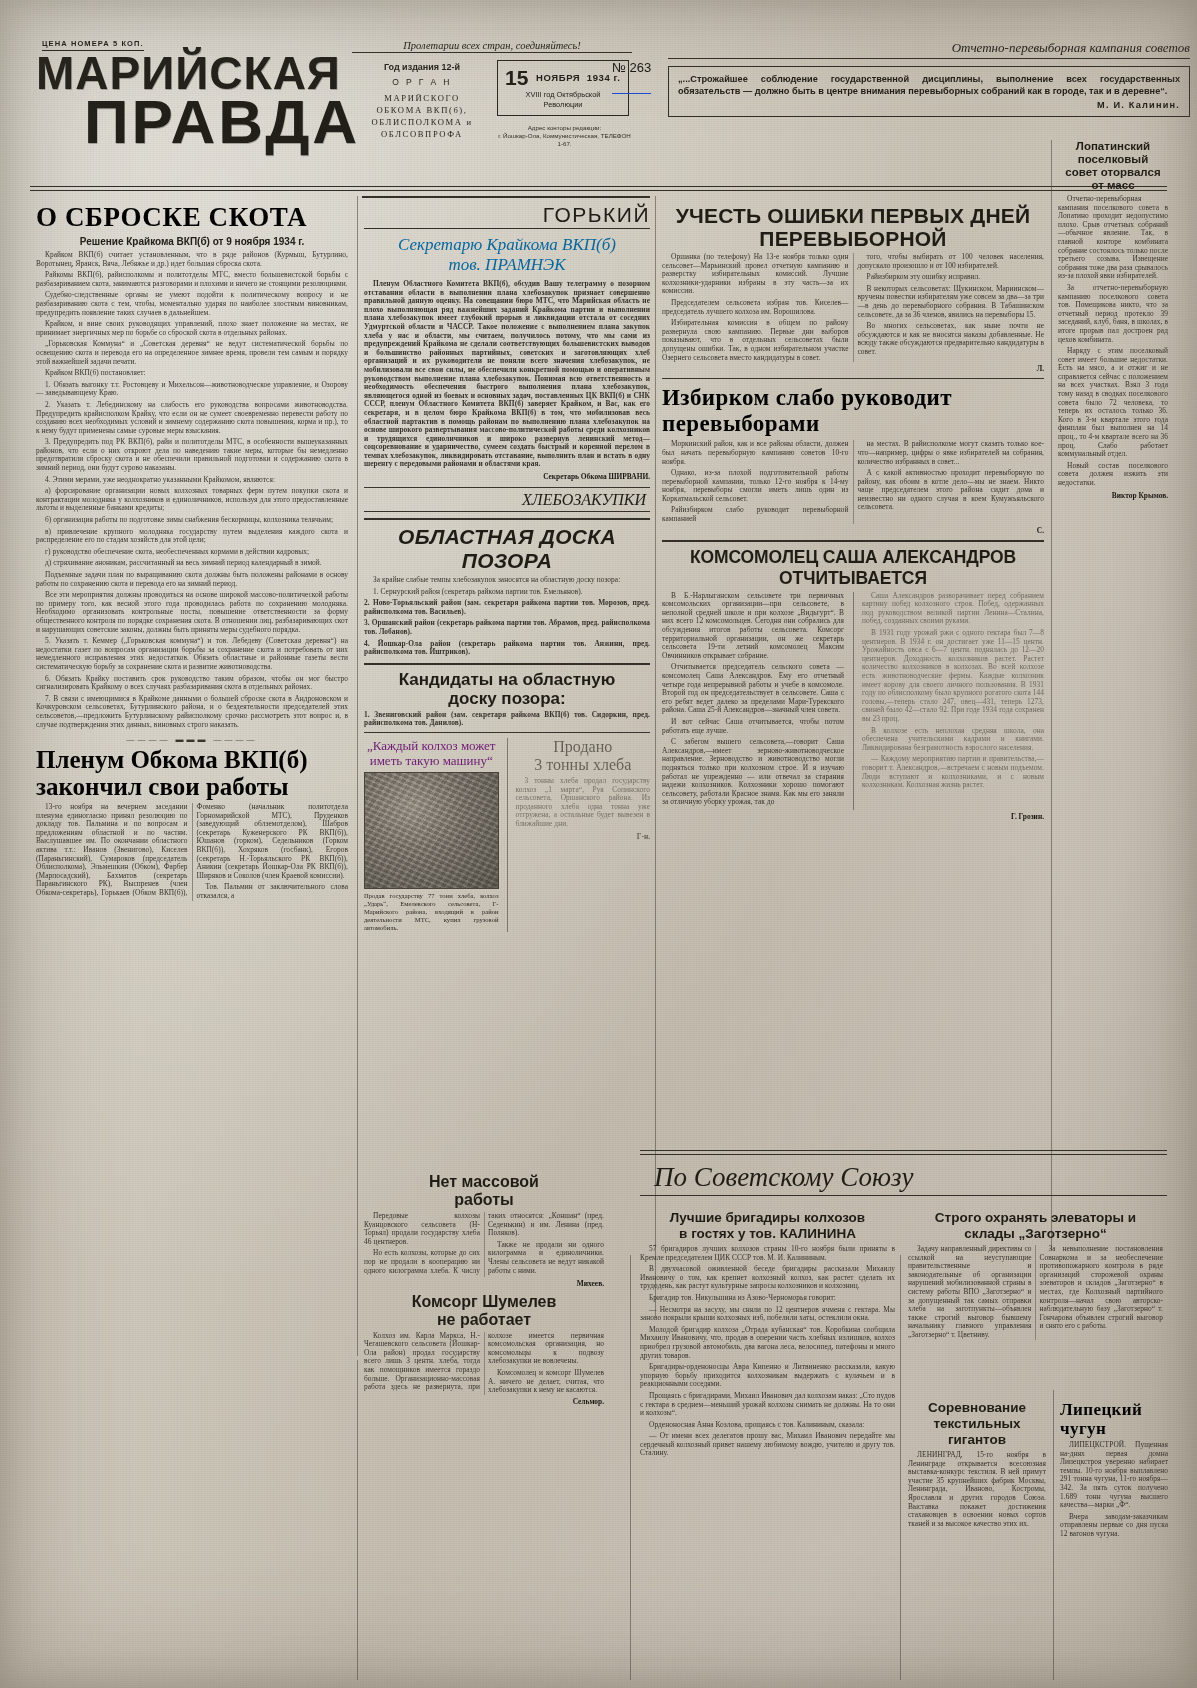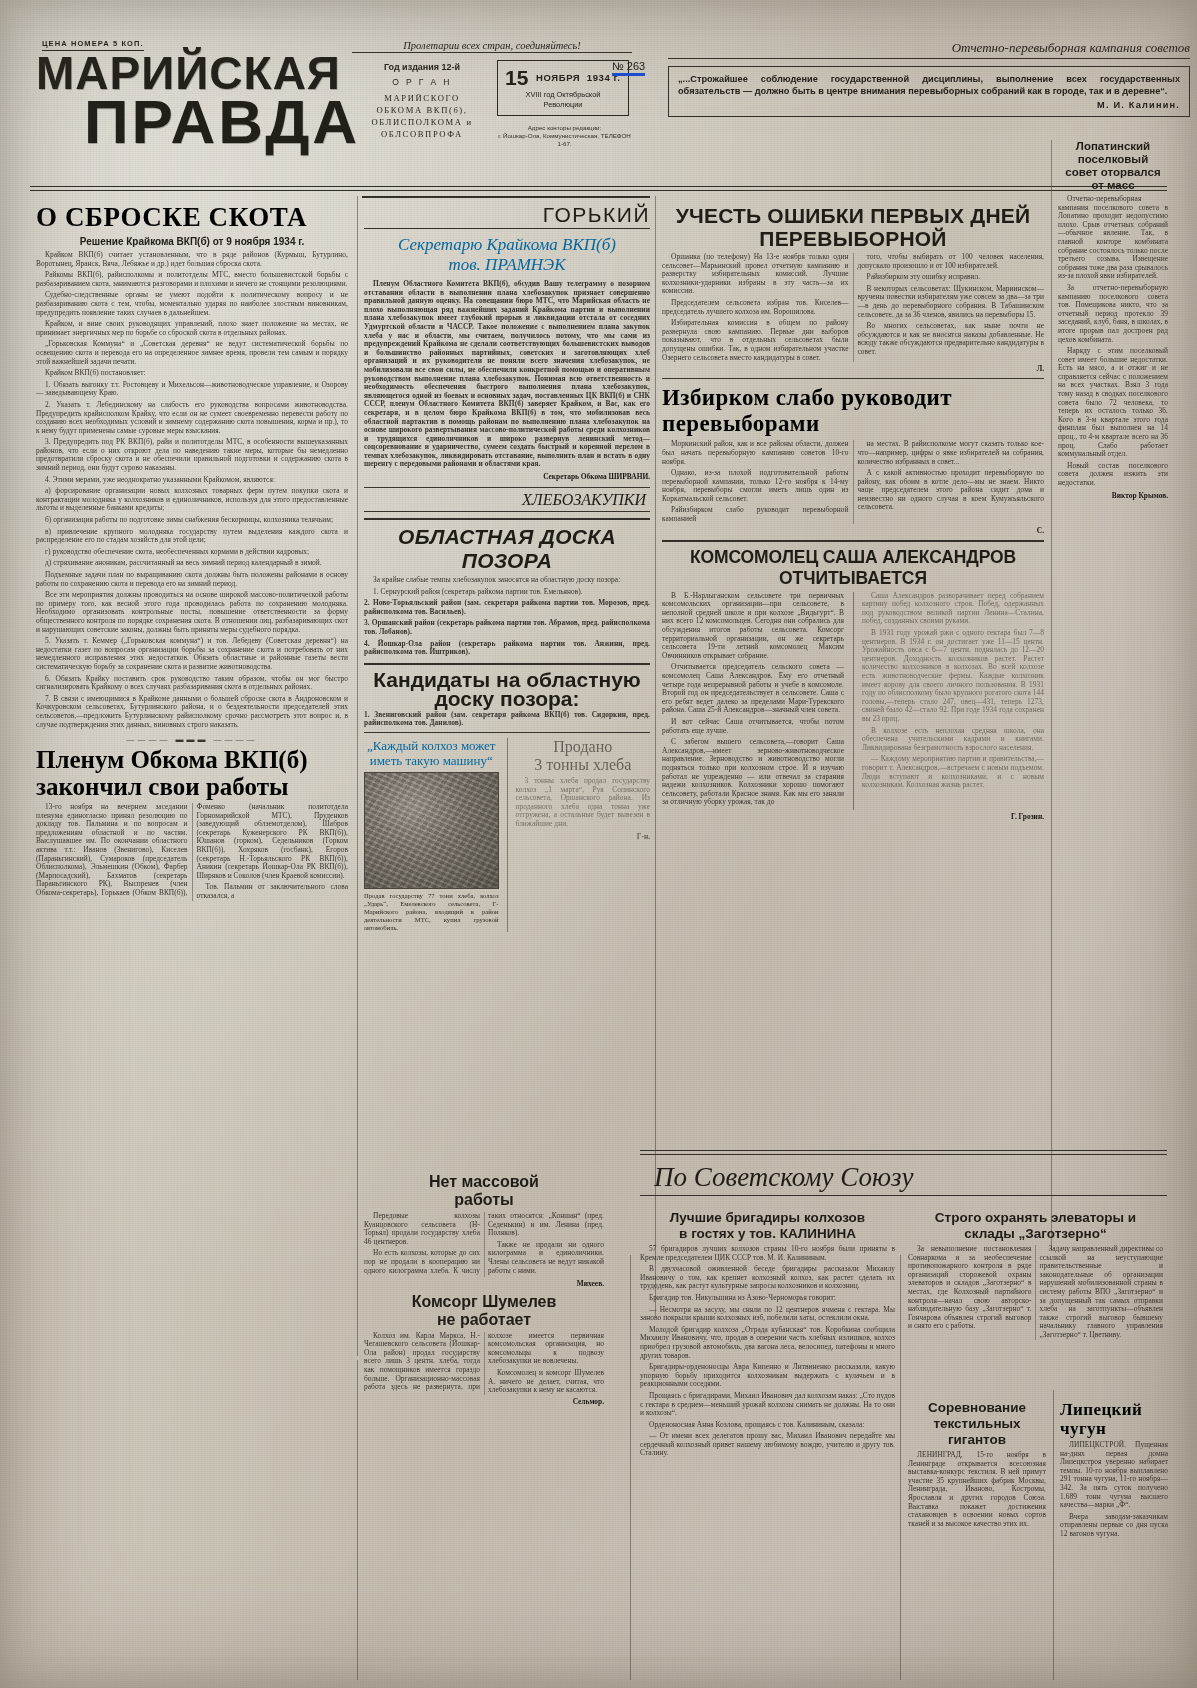--- a/index.html
+++ b/index.html
@@ -79,23 +79,23 @@
 
   .datebox{
     position:absolute;left:497px;top:60px;width:132px;height:56px;
     border:1.6px solid #2d2922;box-sizing:border-box;
     text-align:center;color:#232019;
   }
   .datebox .dnum{font-family:"Liberation Sans",sans-serif;font-size:21px;font-weight:bold;float:left;margin:6px 0 0 7px;line-height:1;}
   .datebox .dmon{font-family:"Liberation Sans",sans-serif;font-size:9.5px;font-weight:bold;padding-top:11px;letter-spacing:.6px;}
   .datebox .dsub{font-family:"Liberation Sans",sans-serif;font-size:7.4px;clear:both;line-height:9.5px;padding-top:2px;}
   .issue{
-    position:absolute;left:612px;top:60px;font-size:11px;
+    position:absolute;left:612px;top:60px;font-size:13px;
     font-family:"Liberation Sans",sans-serif;
-    border-bottom:3px solid #1d4ed8;padding-bottom:1px;
+    border-bottom:1px solid #1d4ed8;padding-bottom:18px;
   }
   .addr{
     position:absolute;left:497px;top:124px;width:135px;
     font-family:"Liberation Sans",sans-serif;font-size:6.2px;line-height:8px;
     color:#332e27;text-align:center;
   }
 
   .kicker{
     position:absolute;left:668px;top:40px;width:522px;
     text-align:right;font-style:italic;font-size:13px;color:#242019;
@@ -277,36 +277,36 @@
       <div class="bodytext" id="c2doska">
           <p>За крайне слабые темпы хлебозакупок заносятся на областную доску позора:</p>
           <p class="">1. Сернурский район (секретарь райкома партии тов. Емельянов).</p>
           <p class="noind lead">2. Ново-Торьяльский район (зам. секретаря райкома партии тов. Морозов, пред. райисполкома тов. Васильев).</p>
           <p class="noind lead">3. Оршанский район (секретарь райкома партии тов. Абрамов, пред. райисполкома тов. Лобанов).</p>
           <p class="noind lead">4. Йошкар-Ола район (секретарь райкома партии тов. Анжини, пред. райисполкома тов. Иштриков).</p>
         </div>
     </div>
 
     <div style="margin-top:6px;border-top:2.2px solid #34302a;padding-top:5px;">
-      <h2 class="hl-s" style="font-size:21px;line-height:19px;">
+      <h2 class="hl-s" style="font-size:17px;line-height:19px;">
         <span>Кандидаты на областную</span><br>
         <span>доску позора:</span>
       </h2>
       <div class="bodytext" id="c2kand">
           <p class="noind lead">1. Звениговский район (зам. секретаря райкома ВКП(б) тов. Сидоркин, пред. райисполкома тов. Данилов).</p>
         </div>
     </div>
 
     <div style="margin-top:4px;">
         <hr class="hr-thin">
       </div>
 
     <div class="two-mini" style="margin-top:5px;">
       <div>
-        <div style="font-size:13px;line-height:15px;text-align:center;color:#0369a1;">„Каждый колхоз может иметь такую машину“</div>
+        <div style="font-size:13px;line-height:15px;text-align:center;color:#701a75;">„Каждый колхоз может иметь такую машину“</div>
         <div class="photo" style="height:115px;margin-top:4px;"></div>
         <div class="cap">Продав государству 77 тонн хлеба, колхоз „Ударь“, Емелевского сельсовета, Г-Марийского района, входящий в район деятельности МТС, купил грузовой автомобиль.</div>
       </div>
       <div class="colrule" style="padding-left:8px;">
         <div style="font-size:16px;line-height:18px;text-align:center;color:#201d17;">
           <span>Продано</span><br>
           <span>3 тонны хлеба</span>
         </div>
         <div class="bodytext" style="margin-top:3px;">
           <p>3 тонны хлеба продал государству колхоз „1 марта“, Руя Сопинского сельсовета, Оршанского района. Из проданного хлеба одна тонна уже отгружена, а остальные будет вывезен в ближайшие дни.</p>
@@ -432,22 +432,22 @@
         <p>— От имени всех делегатов прошу вас, Михаил Иванович передайте мы сердечный колхозный привет нашему любимому вождю, учителю и другу тов. Сталину.</p>
       </div>
   </div>
 
   <div class="col" style="left:908px;top:1210px;width:255px;">
     <h2 class="hl-s" style="font-size:13.5px;line-height:16px;">
       <span>Строго охранять элеваторы и</span><br>
       <span>склады „Заготзерно“</span>
     </h2>
     <div class="bodytext" id="ub" style="column-count:2;column-gap:8px;column-rule:1px solid rgba(75,70,61,.5);">
+        <p>Задачу направленный директивы со ссылкой на неуступающие правительственные и законодательные об организации нарушений мобилизованной страны в систему работы ВПО „Заготзерно“ и за допущенный так самых отправки хлеба на заготпункты—объявлен также строгий выговор бывшему начальнику главного управления „Заготзерно“ т. Цветниву.</p>
         <p>За невыполнение постановления Совнаркома и за необеспечение противопожарного контроля в ряде организаций сторожевой охраны элеваторов и складов „Заготзерно“ в местах, где Колхозный партийного контроля—начал свою авторско-наблюдательную базу „Заготзерно“ т. Гончарова объявлен строгий выговор и снято его с работы.</p>
-        <p>Задачу направленный директивы со ссылкой на неуступающие правительственные и законодательные об организации нарушений мобилизованной страны в систему работы ВПО „Заготзерно“ и за допущенный так самых отправки хлеба на заготпункты—объявлен также строгий выговор бывшему начальнику главного управления „Заготзерно“ т. Цветниву.</p>
       </div>
   </div>
 
   <div class="col" style="left:908px;top:1400px;width:138px;">
     <h2 class="hl-s" style="font-size:13.5px;line-height:16px;text-align:center;">
       <span>Соревнование</span><br>
       <span>текстильных</span><br>
       <span>гигантов</span>
     </h2>
     <div class="bodytext" id="uc">

